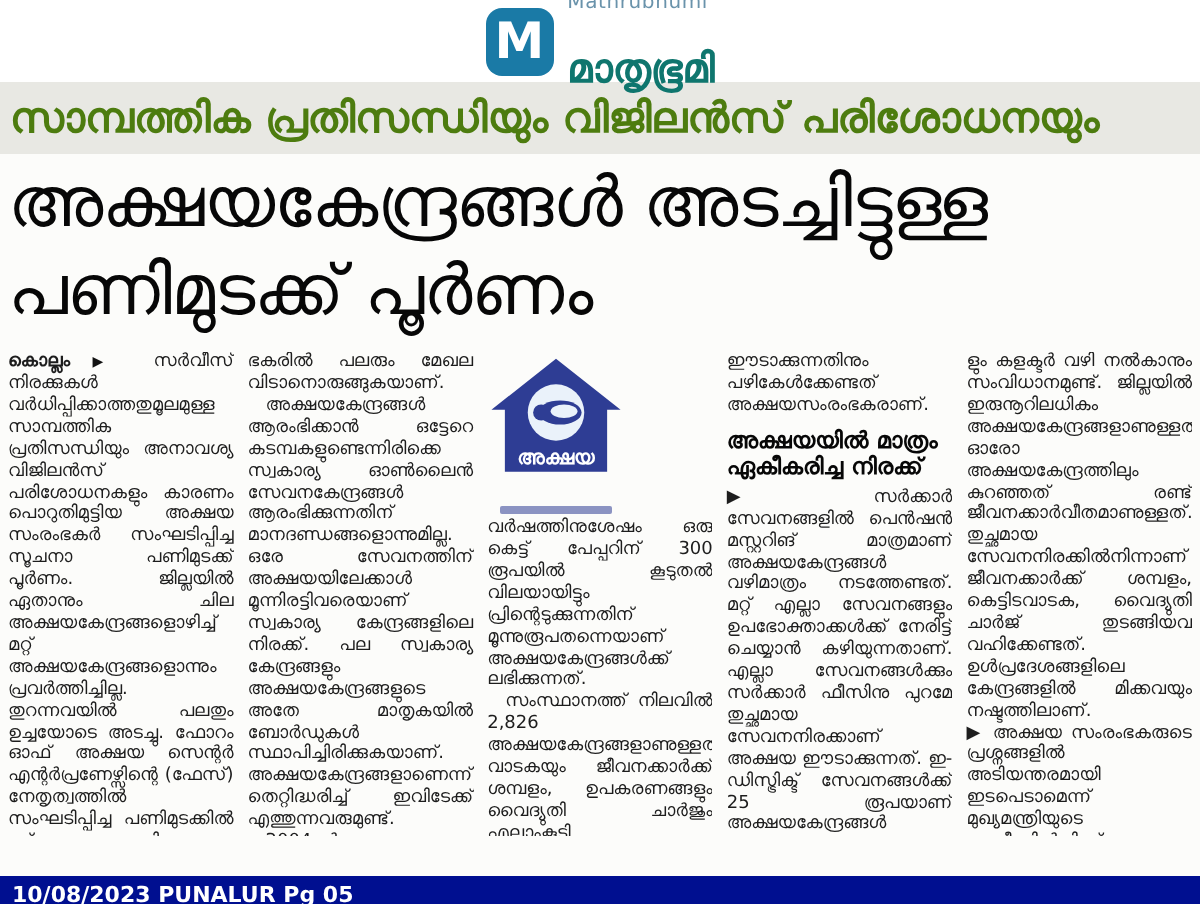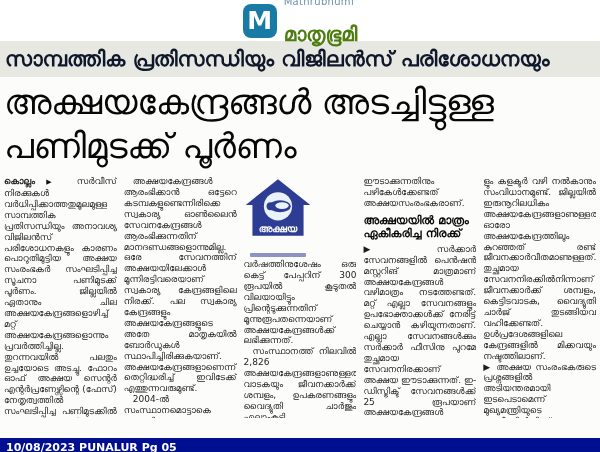--- a/index.html
+++ b/index.html
@@ -8,25 +8,25 @@
         font-family:"DejaVu Sans",sans-serif;color:#111;overflow:hidden;}
 
   
   .masthead{height:41px;display:flex;justify-content:center;align-items:center;
             gap:7px;background:#ffffff;}
   .m-tile{width:34px;height:34px;border-radius:8px;background:#1a7aa6;color:#fff;
           font-weight:bold;font-size:25px;display:flex;align-items:center;
           justify-content:center;line-height:1;}
   .brand{display:flex;flex-direction:column;line-height:1;}
   .brand-en{color:#6a93ab;font-size:10px;font-weight:normal;letter-spacing:.3px;}
-  .brand-ml{color:#4d7c0f;font-size:20px;font-weight:bold;margin-top:17px;}
+  .brand-ml{color:#0f766e;font-size:20px;font-weight:bold;margin-top:17px;}
 
   
   .kicker{background:#e8e8e3;padding:7px 5px 6px;font-size:21px;font-weight:800;
-          color:#0f172a;line-height:1.1;}
+          color:#4d7c0f;line-height:1.1;}
 
   
   .headline{margin:3px 4px 0;font-size:35px;line-height:44px;font-weight:400;
             color:#070707;letter-spacing:-.5px;}
 
   
   .cols{display:flex;gap:7px;padding:8px 4px 0;height:242px;overflow:hidden;}
   .col{flex:1;font-size:9px;line-height:10.9px;text-align:justify;color:#1d1d1d;
        overflow:hidden;}
   .col p{margin:0;}
@@ -65,20 +65,21 @@
   <h1 class="headline">അക്ഷയകേന്ദ്രങ്ങൾ അടച്ചിട്ടുള്ള പണിമുടക്ക് പൂർണം</h1>
 
   <div class="cols">
 
     <div class="col">
       <p><b class="dateline">കൊല്ലം</b><span class="bullet">▶</span> <span>സർവീസ് നിരക്കുകൾ വർധിപ്പിക്കാത്തതുമൂലമുള്ള സാമ്പത്തിക പ്രതിസന്ധിയും അനാവശ്യ വിജിലൻസ് പരിശോധനകളും കാരണം പൊറുതിമുട്ടിയ അക്ഷയ സംരംഭകർ സംഘടിപ്പിച്ച സൂചനാ പണിമുടക്ക് പൂർണം. ജില്ലയിൽ ഏതാനും ചില അക്ഷയകേന്ദ്രങ്ങളൊഴിച്ച് മറ്റ് അക്ഷയകേന്ദ്രങ്ങളൊന്നും പ്രവർത്തിച്ചില്ല. തുറന്നവയിൽ പലതും ഉച്ചയോടെ അടച്ചു. ഫോറം ഓഫ് അക്ഷയ സെന്റർ എന്റർപ്രണേഴ്സിന്റെ (ഫേസ്) നേതൃത്വത്തിൽ സംഘടിപ്പിച്ച പണിമുടക്കിൽ മറ്റ് യൂണിയനുകളും പങ്കാളിയായി.</span></p>
 
     </div>
 
     <div class="col">
+      <p>ഭകരിൽ പലരും മേഖല വിടാനൊരുങ്ങുകയാണ്.</p>
       <p class="indent">അക്ഷയകേന്ദ്രങ്ങൾ ആരംഭിക്കാൻ ഒട്ടേറെ കടമ്പകളുണ്ടെന്നിരിക്കെ സ്വകാര്യ ഓൺലൈൻ സേവനകേന്ദ്രങ്ങൾ ആരംഭിക്കുന്നതിന് മാനദണ്ഡങ്ങളൊന്നുമില്ല. ഒരേ സേവനത്തിന് അക്ഷയയിലേക്കാൾ മൂന്നിരട്ടിവരെയാണ് സ്വകാര്യ കേന്ദ്രങ്ങളിലെ നിരക്ക്. പല സ്വകാര്യ കേന്ദ്രങ്ങളും അക്ഷയകേന്ദ്രങ്ങളുടെ അതേ മാതൃകയിൽ ബോർഡുകൾ സ്ഥാപിച്ചിരിക്കുകയാണ്. അക്ഷയകേന്ദ്രങ്ങളാണെന്ന് തെറ്റിദ്ധരിച്ച് ഇവിടേക്ക് എത്തുന്നവരുമുണ്ട്.</p>
       <p class="indent">2004-ൽ സംസ്ഥാനമൊട്ടാകെ ആരംഭിച്ച അക്ഷയകേന്ദ്രത്തിൽ 2018-ലാണ് അവസാനം നിരക്കുവർധനയുണ്ടായത്. ഒരു സർക്കാർ സർട്ടിഫിക്കറ്റ് പ്രിന്റെടുക്കുന്നതിന് മൂന്നുരൂപയാണ് അന്ന് നിശ്ചയിച്ചത്. ഒരുകെട്ട് പേപ്പറിന് 50 രൂപ മാത്രം വിലയുള്ളപ്പോഴാണ് മൂന്നുരൂപ നിശ്ചയിച്ചത്. അഞ്ചു</p>
     </div>
 
     <div class="col">
       <div class="akshaya">
         <svg viewBox="0 0 100 110" xmlns="http://www.w3.org/2000/svg">
           <polygon points="50,2 98,40 88,40 88,86 12,86 12,40 2,40" fill="#2e3d94"></polygon>
           <circle cx="50" cy="42" r="21" fill="#eaf2fa"></circle>
           <circle cx="39" cy="42" r="6" fill="#2e3d94"></circle>

